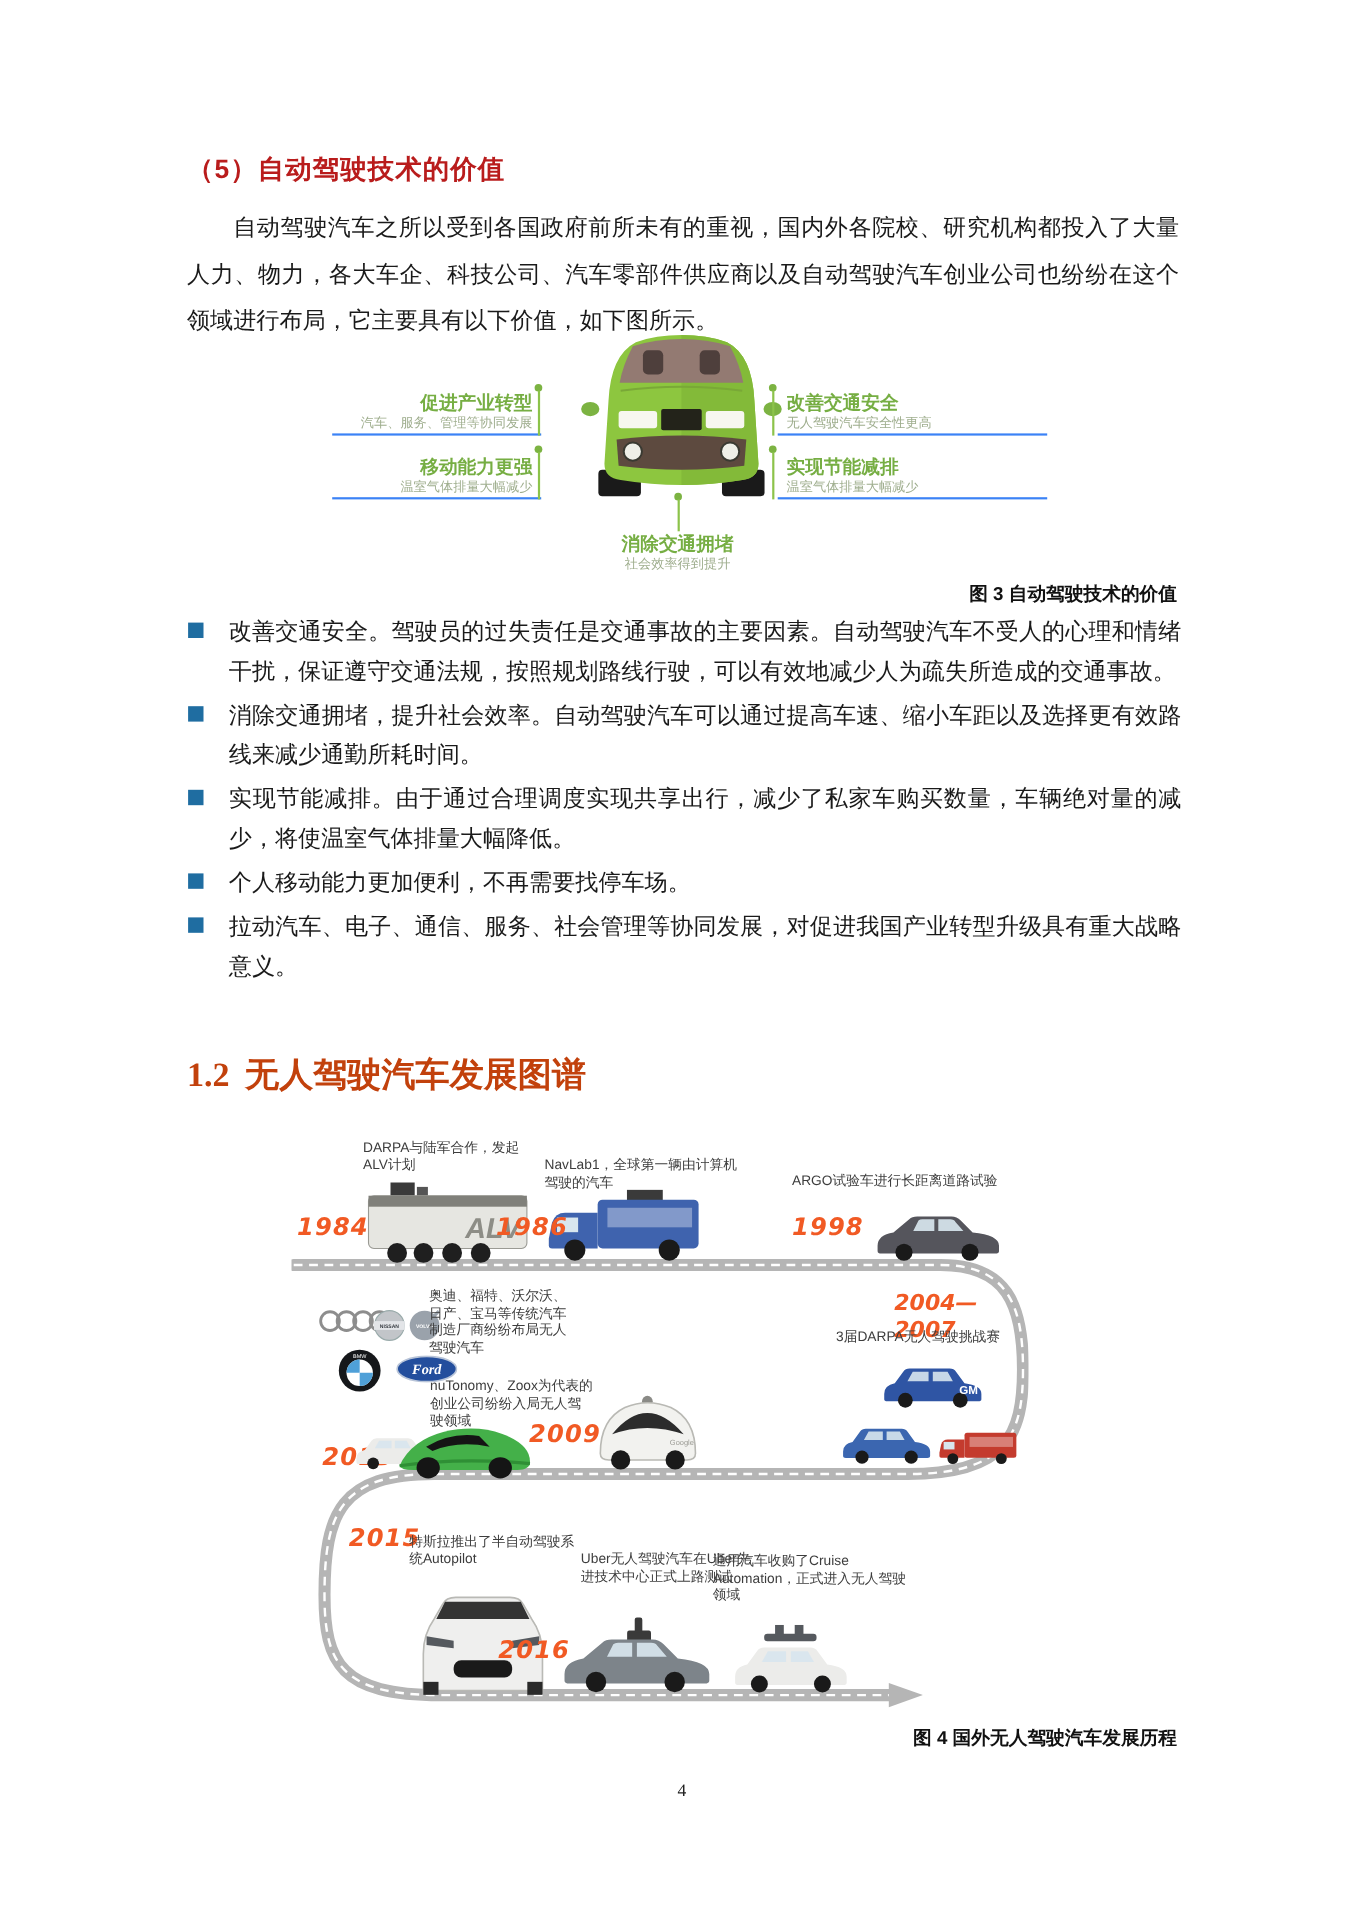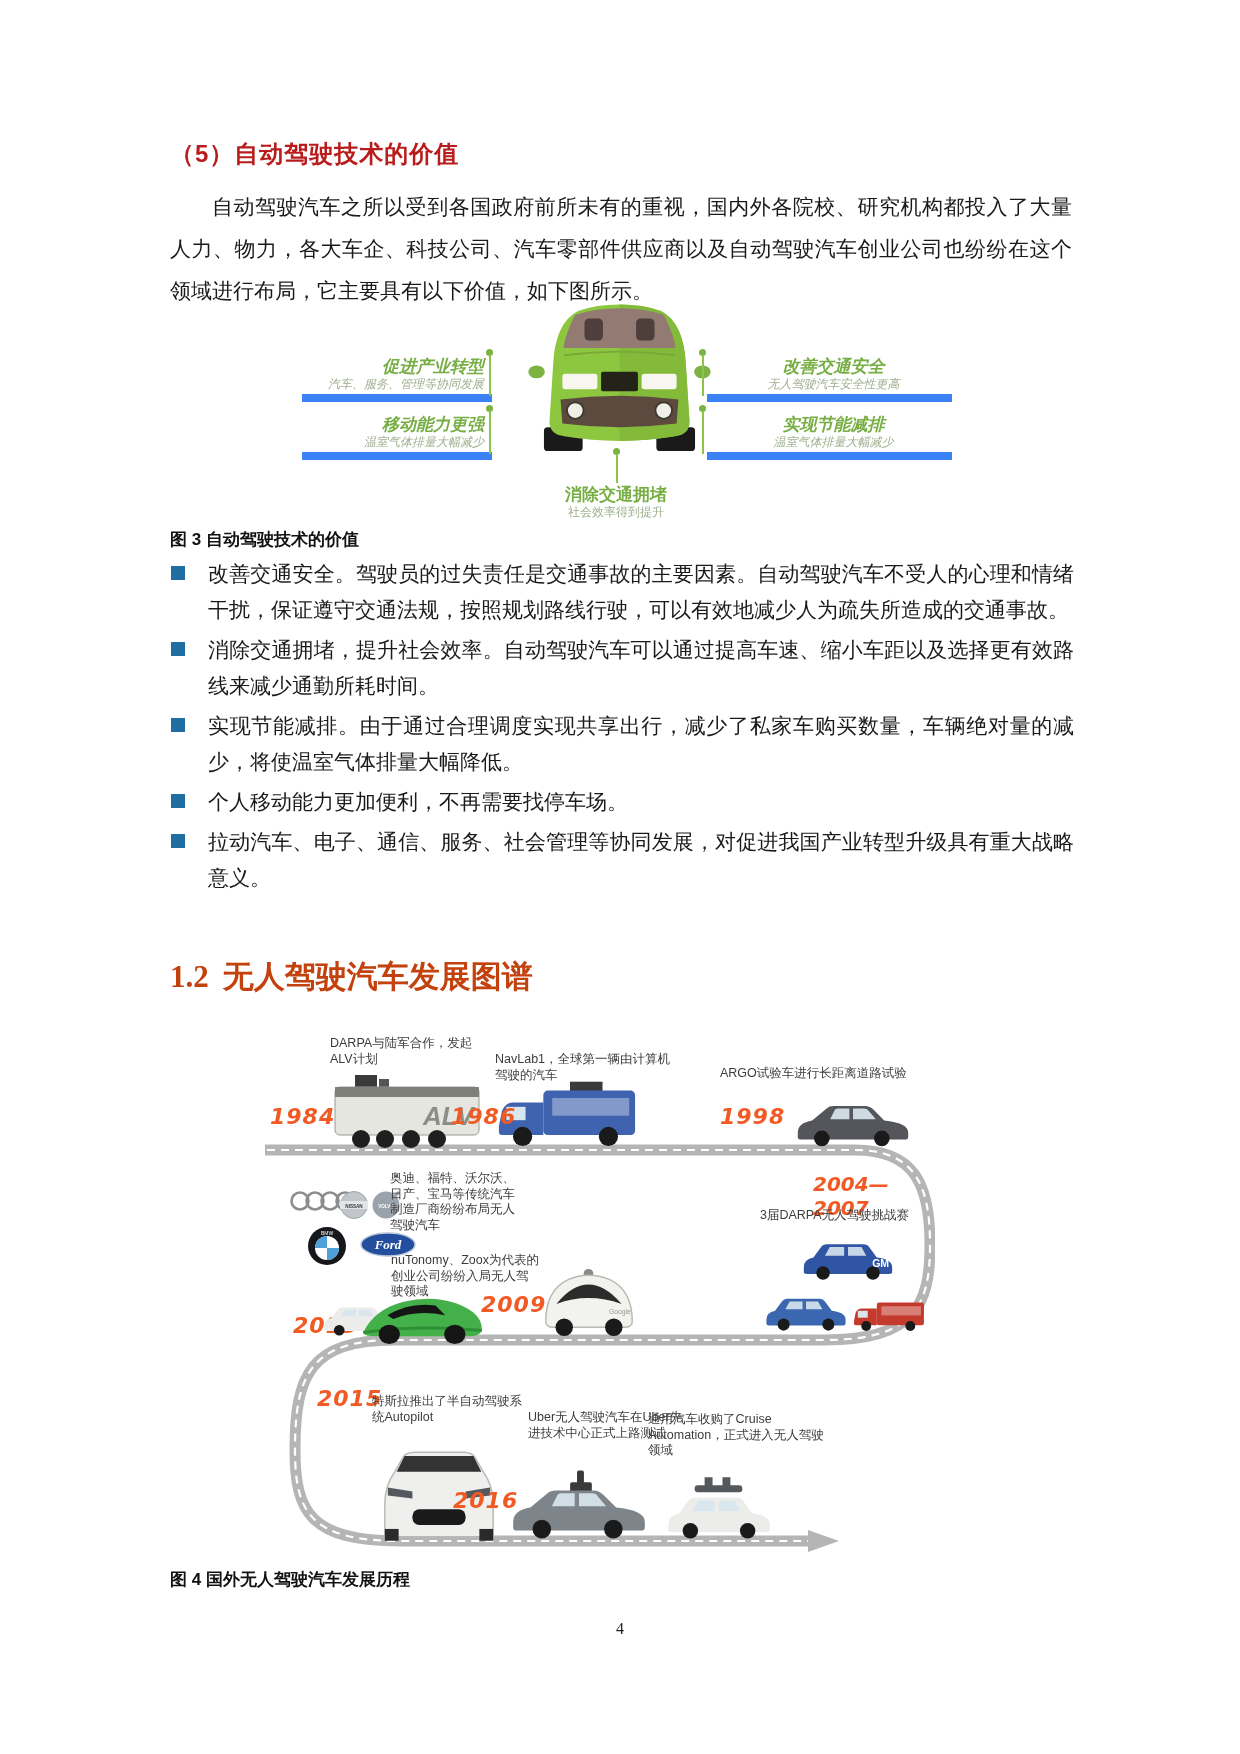--- a/index.html
+++ b/index.html
@@ -40,27 +40,27 @@
   .bullet::before {
     content: ""; position: absolute; left: 1px; top: 10px;
     width: 14px; height: 14px; background: #1f6da1;
   }
 
   
   .fig3 { left: 282px; top: 300px; width: 690px; height: 222px; }
   .f3-label { position: absolute; font-family: "Liberation Sans", "DejaVu Sans", sans-serif; }
   .f3-label .t { font-size: 17px; font-weight: bold; color: #76ae43; line-height: 21px; }
   .f3-label .s { font-size: 12px; color: #9fae8e; line-height: 14px; }
-  .f3-line { border-bottom: 8px solid #3b82f6; padding-bottom: 3px; font-style: italic; }
+  .f3-line { border-bottom: 2px solid #3b82f6; padding-bottom: 3px; }
   .f3-left  { text-align: right; padding-right: 8px; }
-  .f3-right { text-align: center; padding-left: 8px; }
+  .f3-right { text-align: left; padding-left: 8px; }
   .f3-dot  { position: absolute; width: 7px; height: 7px; border-radius: 50%; background: #7cb342; }
   .f3-stub { position: absolute; width: 2px; background: #8cc34a; }
   .caption {
-    left: 170px; width: 900px; text-align: left;
+    left: 170px; width: 900px; text-align: right;
     font-family: "Liberation Sans", "DejaVu Sans", sans-serif;
     font-weight: bold; font-size: 17px; color: #111;
   }
 
   
   .fig4 { left: 265px; top: 1030px; width: 670px; height: 530px; }
   .note {
     position: absolute; font-size: 12.5px; line-height: 15.5px; color: #3d3d3d;
     font-family: "Liberation Sans", "DejaVu Sans", sans-serif;
   }

